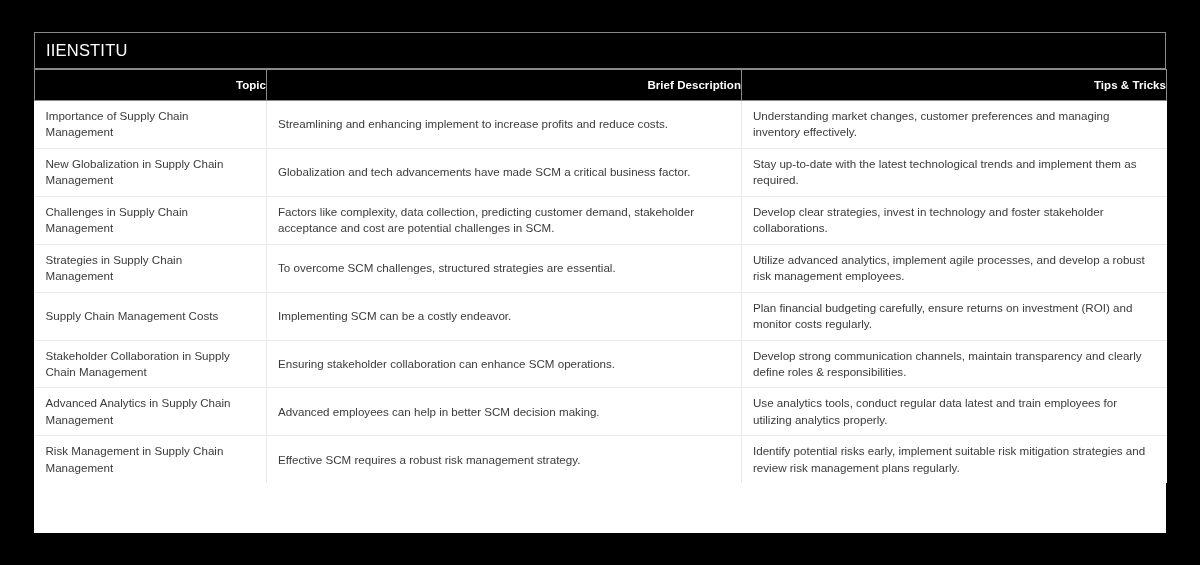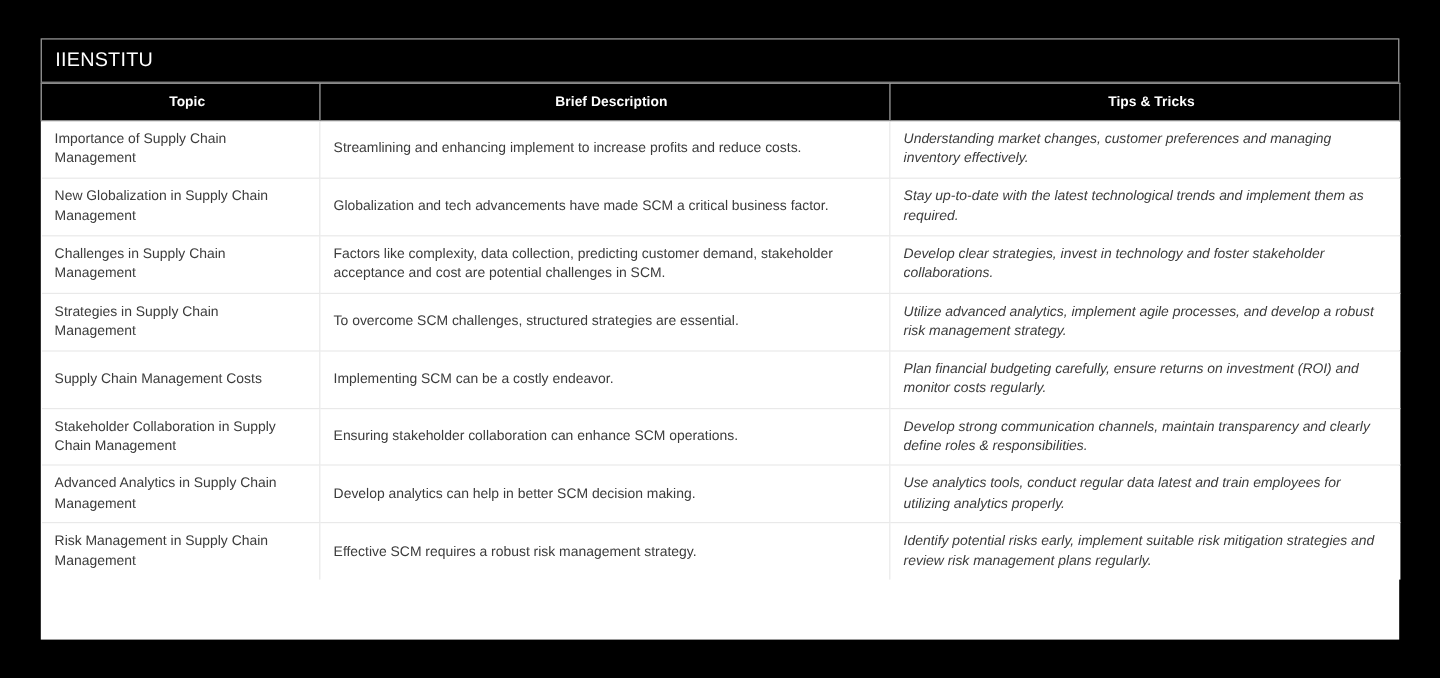--- a/index.html
+++ b/index.html
@@ -54,21 +54,21 @@
     width: 100%;
     border-collapse: collapse;
     table-layout: fixed;
   }
 
   .data-table thead th {
     background: #000000;
     color: #ffffff;
     font-size: 11.5px;
     font-weight: bold;
-    text-align: center;
+    text-align: right;
     padding: 9px 0 9px 11px;
     border: 1px solid #8a8a8a;
     box-sizing: border-box;
     height: 30px;
     vertical-align: middle;
     letter-spacing: 0.05px;
   }
 
   .data-table tbody td {
     font-size: 11.6px;
@@ -80,21 +80,20 @@
     border-bottom: 1px solid #e9e9e9;
     border-right: 1px solid #e9e9e9;
     box-sizing: border-box;
     background: #ffffff;
   }
   .data-table tbody tr:last-child td {
     border-bottom: none;
   }
   .data-table tbody td:last-child {
     border-right: none;
-    font-style: italic;
   }
 
   .col-topic   { width: 232px; }
   .col-desc    { width: 475px; }
   .col-tips    { width: 425px; }
 
   .cell-tips {
     padding-right: 18px;
   }
 </style>
@@ -133,35 +132,35 @@
           <td class="cell-tips">Stay up-to-date with the latest technological trends and implement them as required.</td>
         </tr>
         <tr>
           <td>Challenges in Supply Chain Management</td>
           <td>Factors like complexity, data collection, predicting customer demand, stakeholder acceptance and cost are potential challenges in SCM.</td>
           <td class="cell-tips">Develop clear strategies, invest in technology and foster stakeholder collaborations.</td>
         </tr>
         <tr>
           <td>Strategies in Supply Chain Management</td>
           <td>To overcome SCM challenges, structured strategies are essential.</td>
-          <td class="cell-tips">Utilize advanced analytics, implement agile processes, and develop a robust risk management strategy.</td>
+          <td class="cell-tips">Utilize advanced analytics, implement agile processes, and develop a robust risk management employees.</td>
         </tr>
         <tr>
           <td>Supply Chain Management Costs</td>
           <td>Implementing SCM can be a costly endeavor.</td>
           <td class="cell-tips">Plan financial budgeting carefully, ensure returns on investment (ROI) and monitor costs regularly.</td>
         </tr>
         <tr>
           <td>Stakeholder Collaboration in Supply Chain Management</td>
           <td>Ensuring stakeholder collaboration can enhance SCM operations.</td>
           <td class="cell-tips">Develop strong communication channels, maintain transparency and clearly define roles &amp; responsibilities.</td>
         </tr>
         <tr>
           <td>Advanced Analytics in Supply Chain Management</td>
-          <td>Develop analytics can help in better SCM decision making.</td>
+          <td>Advanced employees can help in better SCM decision making.</td>
           <td class="cell-tips">Use analytics tools, conduct regular data latest and train employees for utilizing analytics properly.</td>
         </tr>
         <tr>
           <td>Risk Management in Supply Chain Management</td>
           <td>Effective SCM requires a robust risk management strategy.</td>
           <td class="cell-tips">Identify potential risks early, implement suitable risk mitigation strategies and review risk management plans regularly.</td>
         </tr>
       </tbody>
     </table>
 

